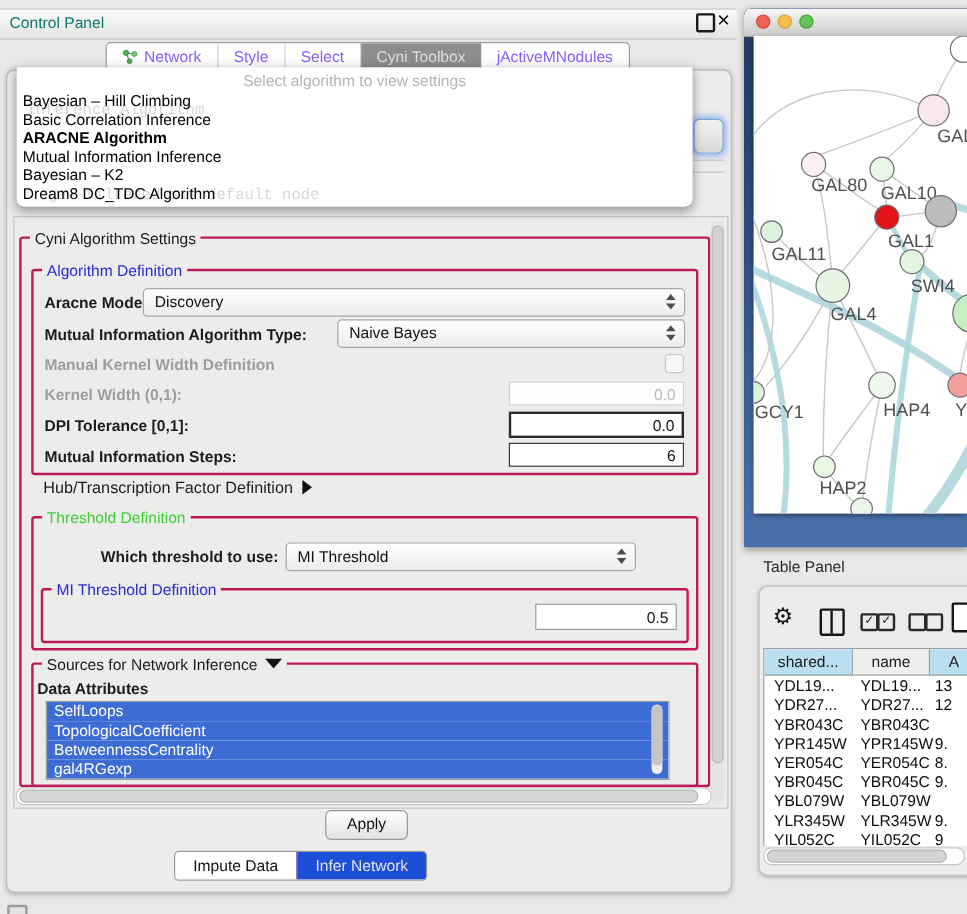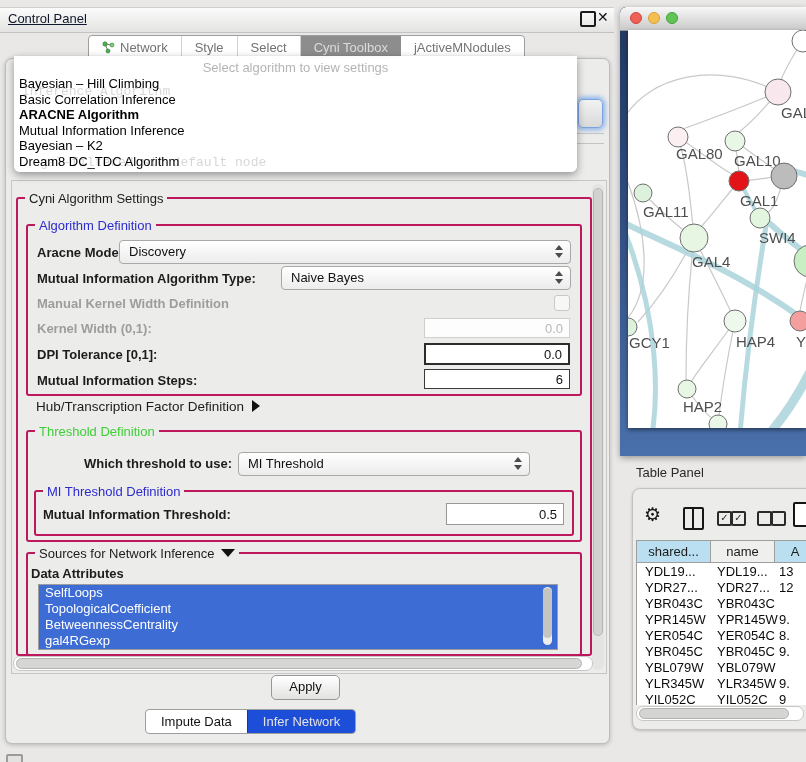--- a/index.html
+++ b/index.html
@@ -2,27 +2,27 @@
 <html><head>
 <meta charset="utf-8">
 <style>
   html,body{margin:0;padding:0;}
   #stage{position:relative;width:806px;height:762px;background:#e9e8e7;overflow:hidden;
          font-family:"Liberation Sans","DejaVu Sans",sans-serif;-webkit-font-smoothing:antialiased;}
   .abs{position:absolute;}
   
   #cp-titlebar{left:0;top:7px;width:614px;height:24px;background:linear-gradient(#fbfbfb,#e3e3e2);
                border-top:1px solid #cfcfcf;border-bottom:1px solid #c2c2c2;}
-  #cp-title{left:8px;top:11px;font-size:13px;color:#0f172a;text-decoration:underline;}
+  #cp-title{left:8px;top:11px;font-size:13px;color:#0f766e;}
   #cp-float{left:580px;top:11px;width:12px;height:12px;border:2px solid #1a1a1a;border-radius:2px;}
   #cp-close{left:597px;top:9px;font-size:14px;font-weight:bold;color:#111;}
   
   #tabstrip{left:88px;top:35px;height:23px;background:#fff;border:1px solid #9e9e9e;border-radius:4px;
             display:flex;align-items:stretch;overflow:hidden;}
-  .tab{display:flex;align-items:center;padding:0 13px;font-size:13px;color:#737373;border-right:1px solid #d2d2d2;}
+  .tab{display:flex;align-items:center;padding:0 13px;font-size:13px;color:#8b5cf6;border-right:1px solid #d2d2d2;}
   .tab:last-child{border-right:none;}
   .tab.active{background:#8d8d8d;color:#dcdcdc;border-right:none;}
   .net-ico{width:13px;height:13px;margin-right:5px;}
   
   #main-panel{left:5px;top:58px;width:603px;height:684px;background:#ececeb;border:1px solid #bdbdbd;
               border-radius:7px;box-shadow:0 1px 4px rgba(0,0,0,.22);}
   #scrollpane{left:11px;top:180px;width:594px;height:492px;border:1px solid #c6c6c5;background:#ececeb;}
   .grp{border:2px solid #be185d;border-radius:3px;}
   .grp-title{position:absolute;top:-8px;left:7px;background:#ececeb;padding:0 4px;font-size:13px;white-space:nowrap;}
   .t-black{color:#1c1c1c;} .t-blue{color:#2b2bd0;} .t-green{color:#3ecf36;}
@@ -181,21 +181,20 @@
   <div class="combo" style="left:238px;top:452px;width:292px;">
     <span>MI Threshold</span>
     <span class="steppers">
         <span class="tri-u" style="display:block;"></span>
         <span class="tri-d" style="display:block;"></span>
       </span>
   </div>
   <div class="abs grp" style="left:34px;top:490px;width:536px;height:42px;">
     <span class="grp-title t-blue">MI Threshold Definition</span>
   </div>
-  <span class="lbl" style="left:43px;top:507px;">Mutual Information Threshold:</span>
   <div class="field" style="left:446px;top:503px;width:118px;height:22px;line-height:22px;">0.5</div>
 
   <div class="abs grp" style="left:26px;top:552px;width:552px;height:100px;">
     <span class="grp-title t-black"><span>Sources for Network Inference</span><span class="arrow-down"></span></span>
   </div>
   <span class="lbl" style="left:31px;top:566px;">Data Attributes</span>
   <div class="abs" id="attr-list">
       <div class="attr-item">SelfLoops</div>
       <div class="attr-item">TopologicalCoefficient</div>
       <div class="attr-item">BetweennessCentrality</div>

